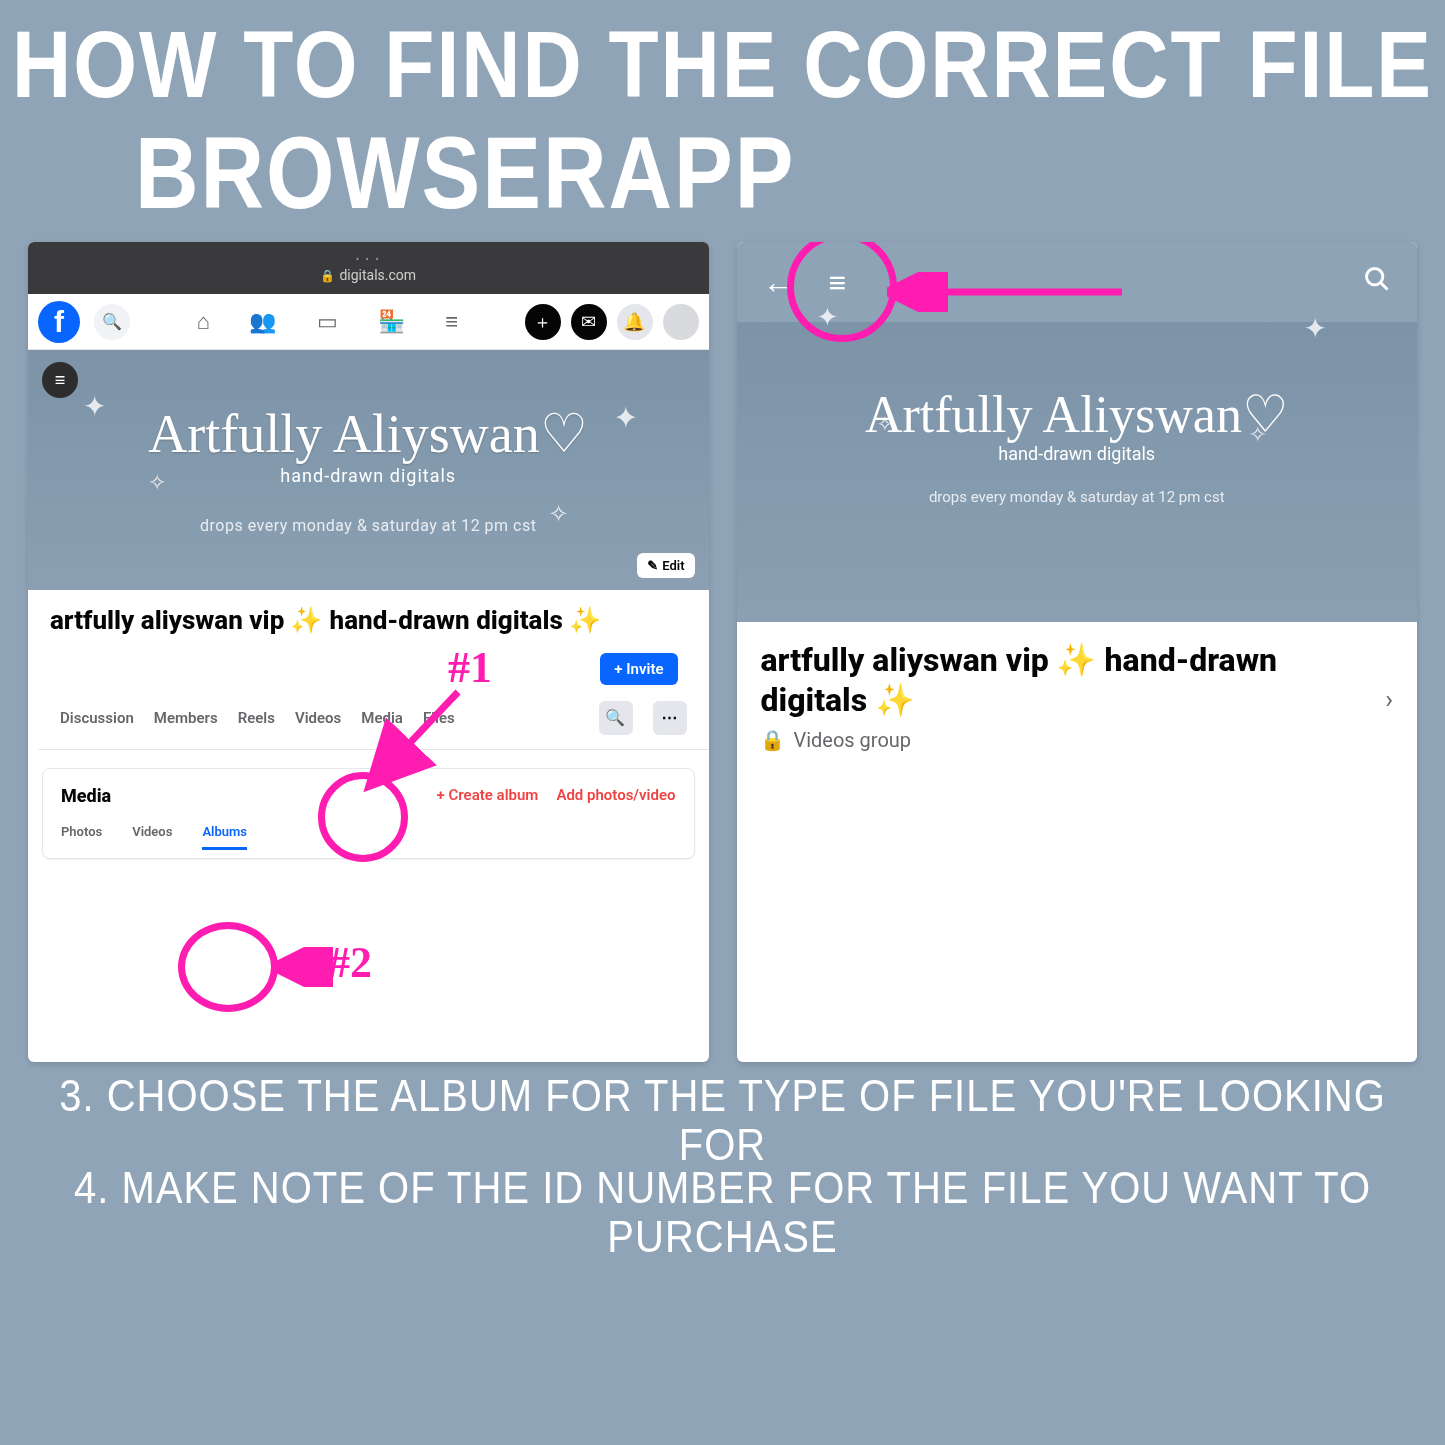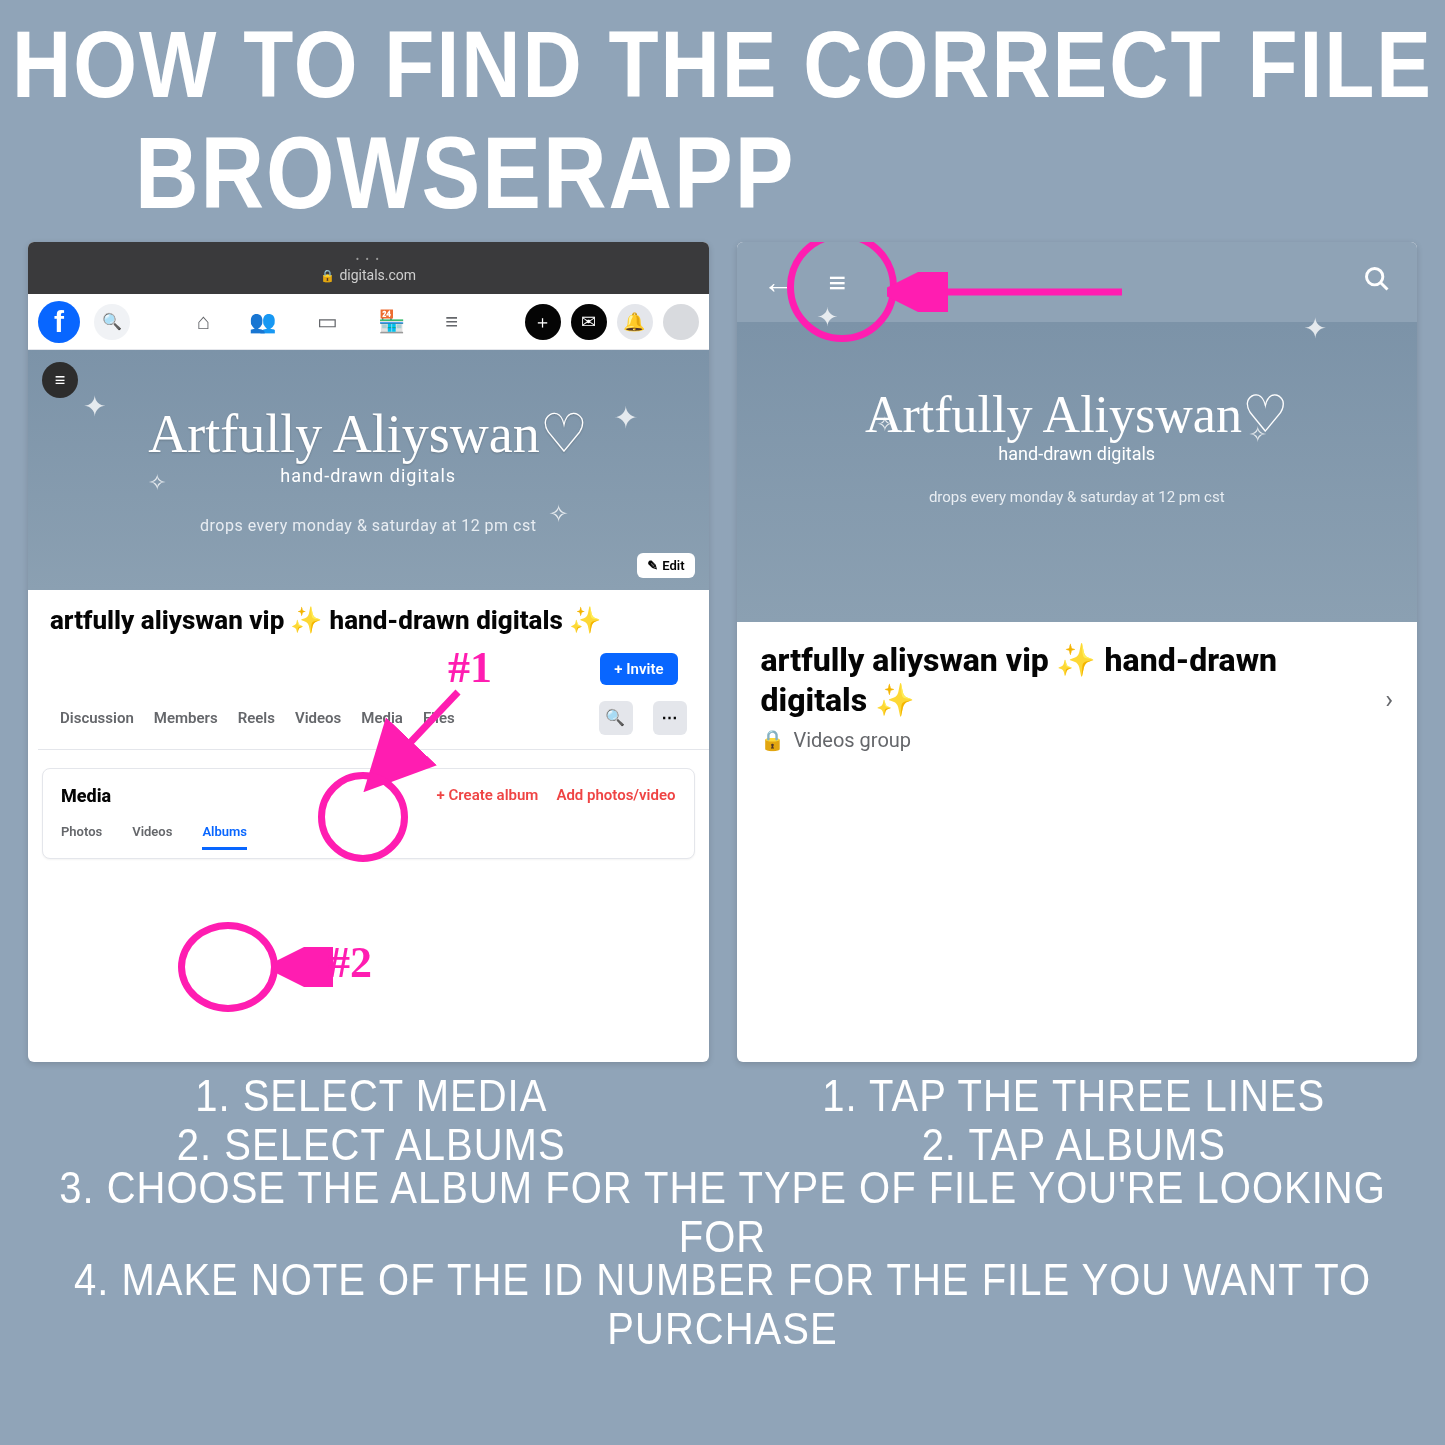--- a/index.html
+++ b/index.html
@@ -345,25 +345,15 @@
             <path d="M0,0 L10,5 L0,10 Z" fill="#ff1db1"></path>
           </marker>
         </defs>
       <line x1="235" y1="20" x2="5" y2="20" stroke="#ff1db1" stroke-width="7" marker-end="url(#ah3)"></line>
     </svg>
   </div>
 
 </div>
 
 <div class="instructions">
-  <div class="instr-cols">
-    <div>
-      <div>1. SELECT MEDIA</div>
-      <div>2. SELECT ALBUMS</div>
-    </div>
-    <div>
-      <div>1. TAP THE THREE LINES</div>
-      <div>2. TAP ALBUMS</div>
-    </div>
-  </div>
   <div class="instr-full">3. CHOOSE THE ALBUM FOR THE TYPE OF FILE YOU'RE LOOKING FOR</div>
   <div class="instr-full">4. MAKE NOTE OF THE ID NUMBER FOR THE FILE YOU WANT TO PURCHASE</div>
 </div>
 
 </body></html>

